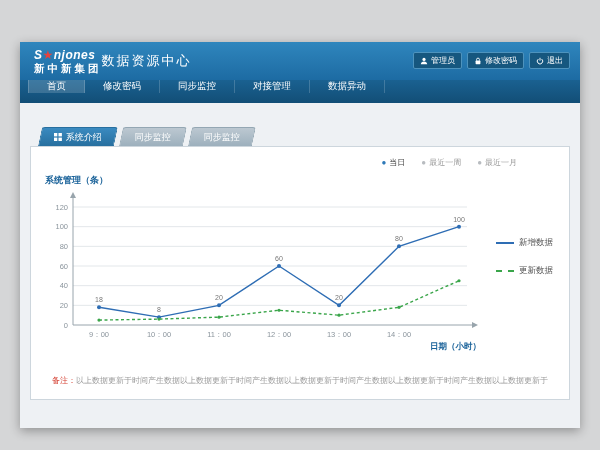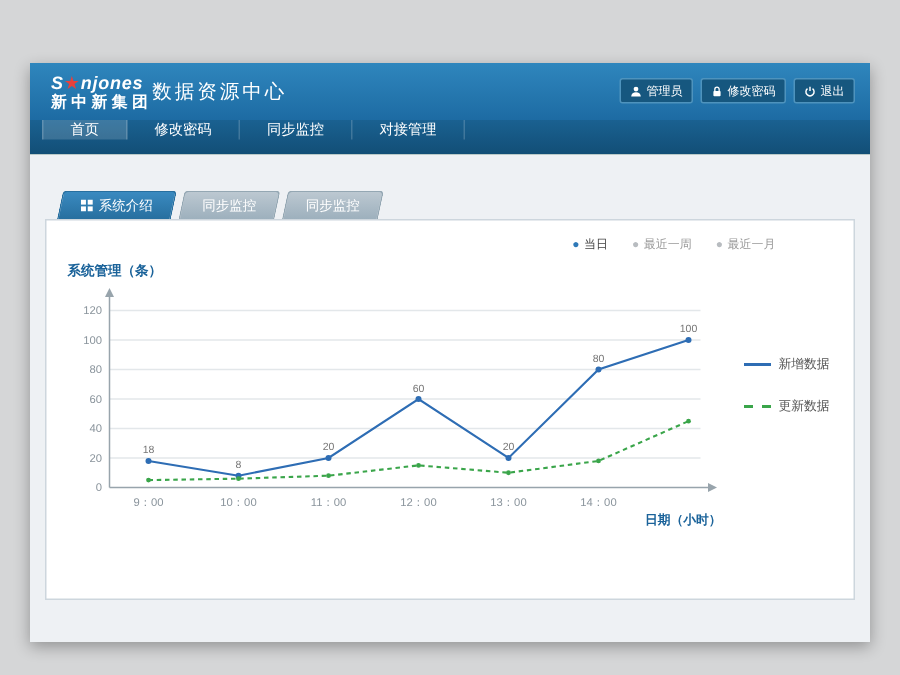--- a/index.html
+++ b/index.html
@@ -89,20 +89,21 @@
         <span>退出</span>
       </div>
     </div>
   </div>
 
   <div class="nav">
     <div class="nav-item active">首页</div>
     <div class="nav-item">修改密码</div>
     <div class="nav-item">同步监控</div>
     <div class="nav-item">对接管理</div>
+    <div class="nav-item">数据异动</div>
   </div>
 
   <div class="content">
     <div class="tabs">
       <div class="tab active">
         <span class="ticon"><svg viewBox="0 0 8 8">
               <rect width="3.4" height="3.4" fill="#fff"></rect>
               <rect x="4.6" width="3.4" height="3.4" fill="#fff"></rect>
               <rect y="4.6" width="3.4" height="3.4" fill="#fff"></rect>
               <rect x="4.6" y="4.6" width="3.4" height="3.4" fill="#fff"></rect>
@@ -190,15 +191,18 @@
             <span class="sample" style="border-top-color: rgb(46, 109, 180);"></span>
             <span>新增数据</span>
           </div>
           <div class="entry">
             <span class="sample" style="border-top-color: rgb(58, 165, 74); border-top-style: dashed;"></span>
             <span>更新数据</span>
           </div>
         </div>
       </div>
 
+      <div class="note">
+        <span class="prefix">备注：</span><span>以上数据更新于时间产生数据以上数据更新于时间产生数据以上数据更新于时间产生数据以上数据更新于时间产生数据以上数据更新于</span>
+      </div>
     </div>
   </div>
 </div>
 
 </body></html>

